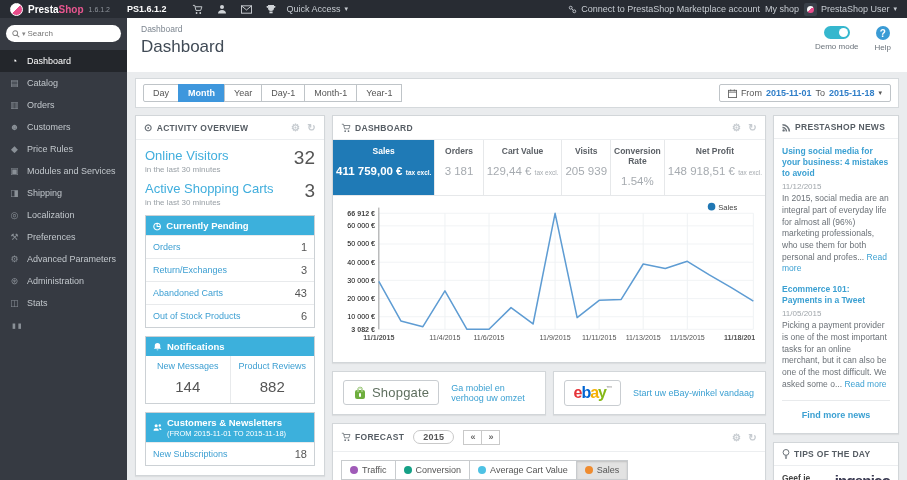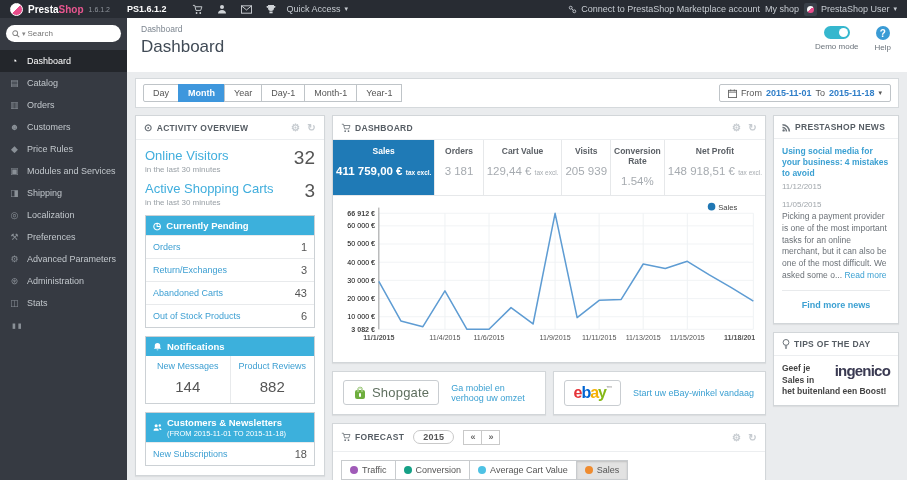--- a/index.html
+++ b/index.html
@@ -578,22 +578,24 @@
                     <path d="M.5 4.2a5.3 5.3 0 0 1 5.3 5.3H4.1A3.6 3.6 0 0 0 .5 5.9z" fill="currentColor"></path>
                     <path d="M.5 1a8.5 8.5 0 0 1 8.5 8.5H7.3A6.8 6.8 0 0 0 .5 2.7z" fill="currentColor"></path>
                   </svg>
                 </span>
               <span>PRESTASHOP NEWS</span>
             </div>
             <div class="news-body">
               <div class="news-item">
                 <div class="news-title">Using social media for your business: 4 mistakes to avoid</div>
                 <div class="news-date">11/12/2015</div>
+                <div class="news-excerpt"><span>In 2015, social media are an integral part of everyday life for almost all (96%) marketing professionals, who use them for both personal and profes...</span> <span class="read-more">Read more</span></div>
               </div>
               <div class="news-item">
+                <div class="news-title">Ecommerce 101: Payments in a Tweet</div>
                 <div class="news-date">11/05/2015</div>
                 <div class="news-excerpt"><span>Picking a payment provider is one of the most important tasks for an online merchant, but it can also be one of the most difficult. We asked some o...</span> <span class="read-more">Read more</span></div>
               </div>
               <div class="news-divider"></div>
               <div class="find-more">Find more news</div>
             </div>
           </div>
 
           <div class="panel">
             <div class="panel-header">

